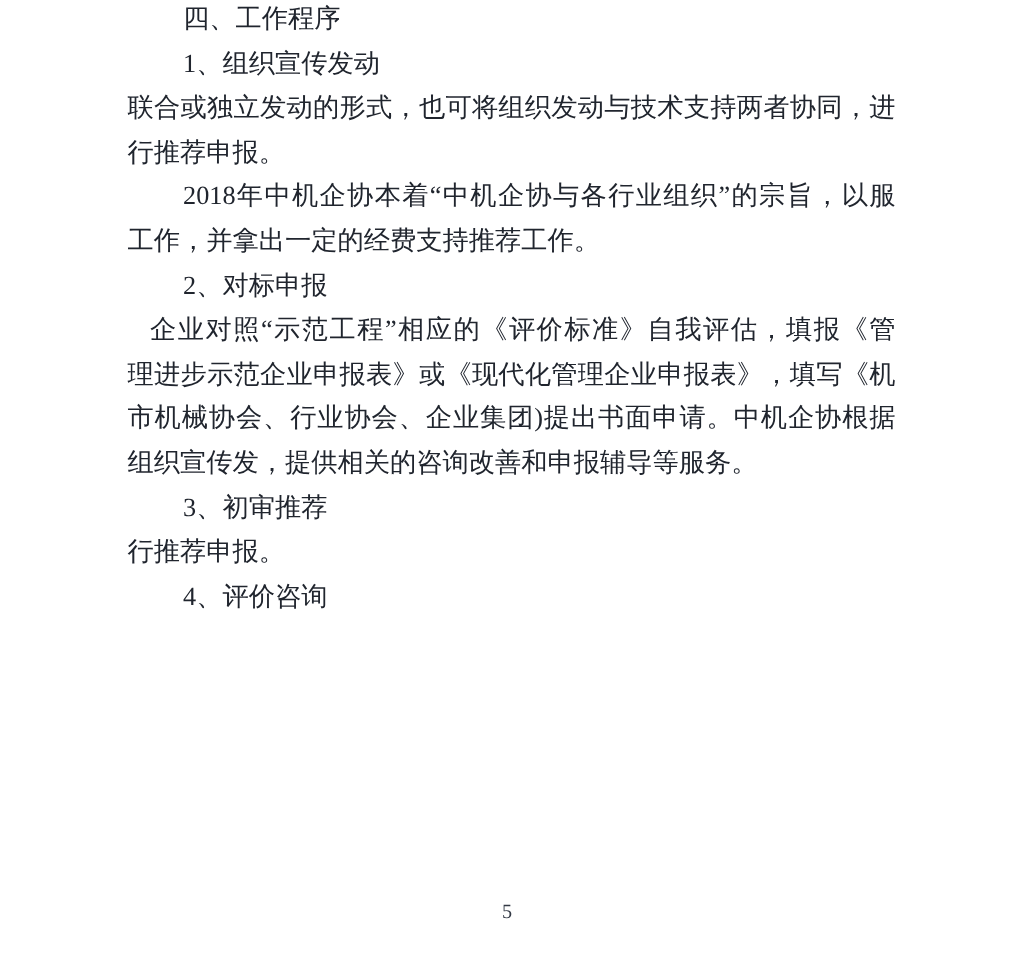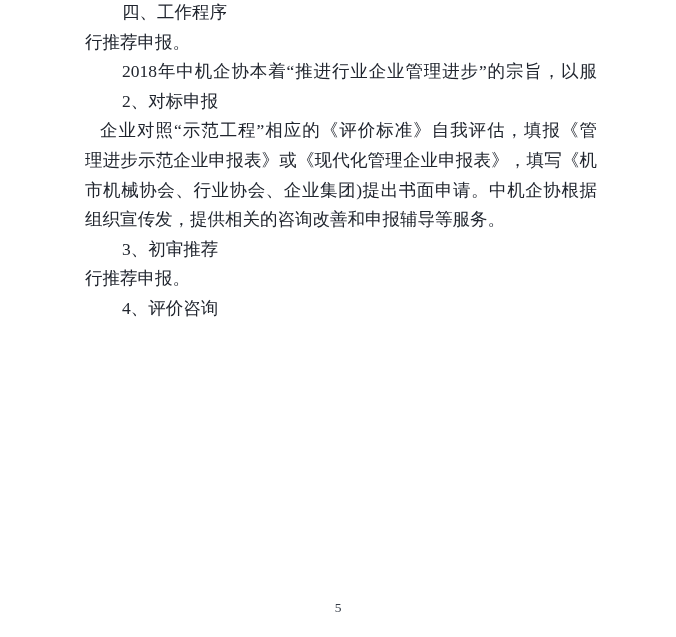--- a/index.html
+++ b/index.html
@@ -37,22 +37,25 @@
     line-height: 18px;
   }
 </style>
 </head>
 <body>
 
 <div class="page">
 
   <div class="text-block">
     <div class="line ind2">四、工作程序</div>
+    <div class="line ind2">1、组织宣传发动</div>
+    <div class="line fill">联合或独立发动的形式，也可将组织发动与技术支持两者协同，进</div>
     <div class="line">行推荐申报。</div>
-    <div class="line ind2 fill">2018年中机企协本着“推进行业企业管理进步”的宗旨，以服</div>
+    <div class="line ind2 fill">2018年中机企协本着“中机企协与各行业组织”的宗旨，以服</div>
+    <div class="line">工作，并拿出一定的经费支持推荐工作。</div>
     <div class="line ind2">2、对标申报</div>
     <div class="line ind1 fill">企业对照“示范工程”相应的《评价标准》自我评估，填报《管</div>
     <div class="line fill">理进步示范企业申报表》或《现代化管理企业申报表》，填写《机</div>
     <div class="line fill">市机械协会、行业协会、企业集团)提出书面申请。中机企协根据</div>
     <div class="line">组织宣传发，提供相关的咨询改善和申报辅导等服务。</div>
     <div class="line ind2">3、初审推荐</div>
     <div class="line">行推荐申报。</div>
     <div class="line ind2">4、评价咨询</div>
   </div>
 

